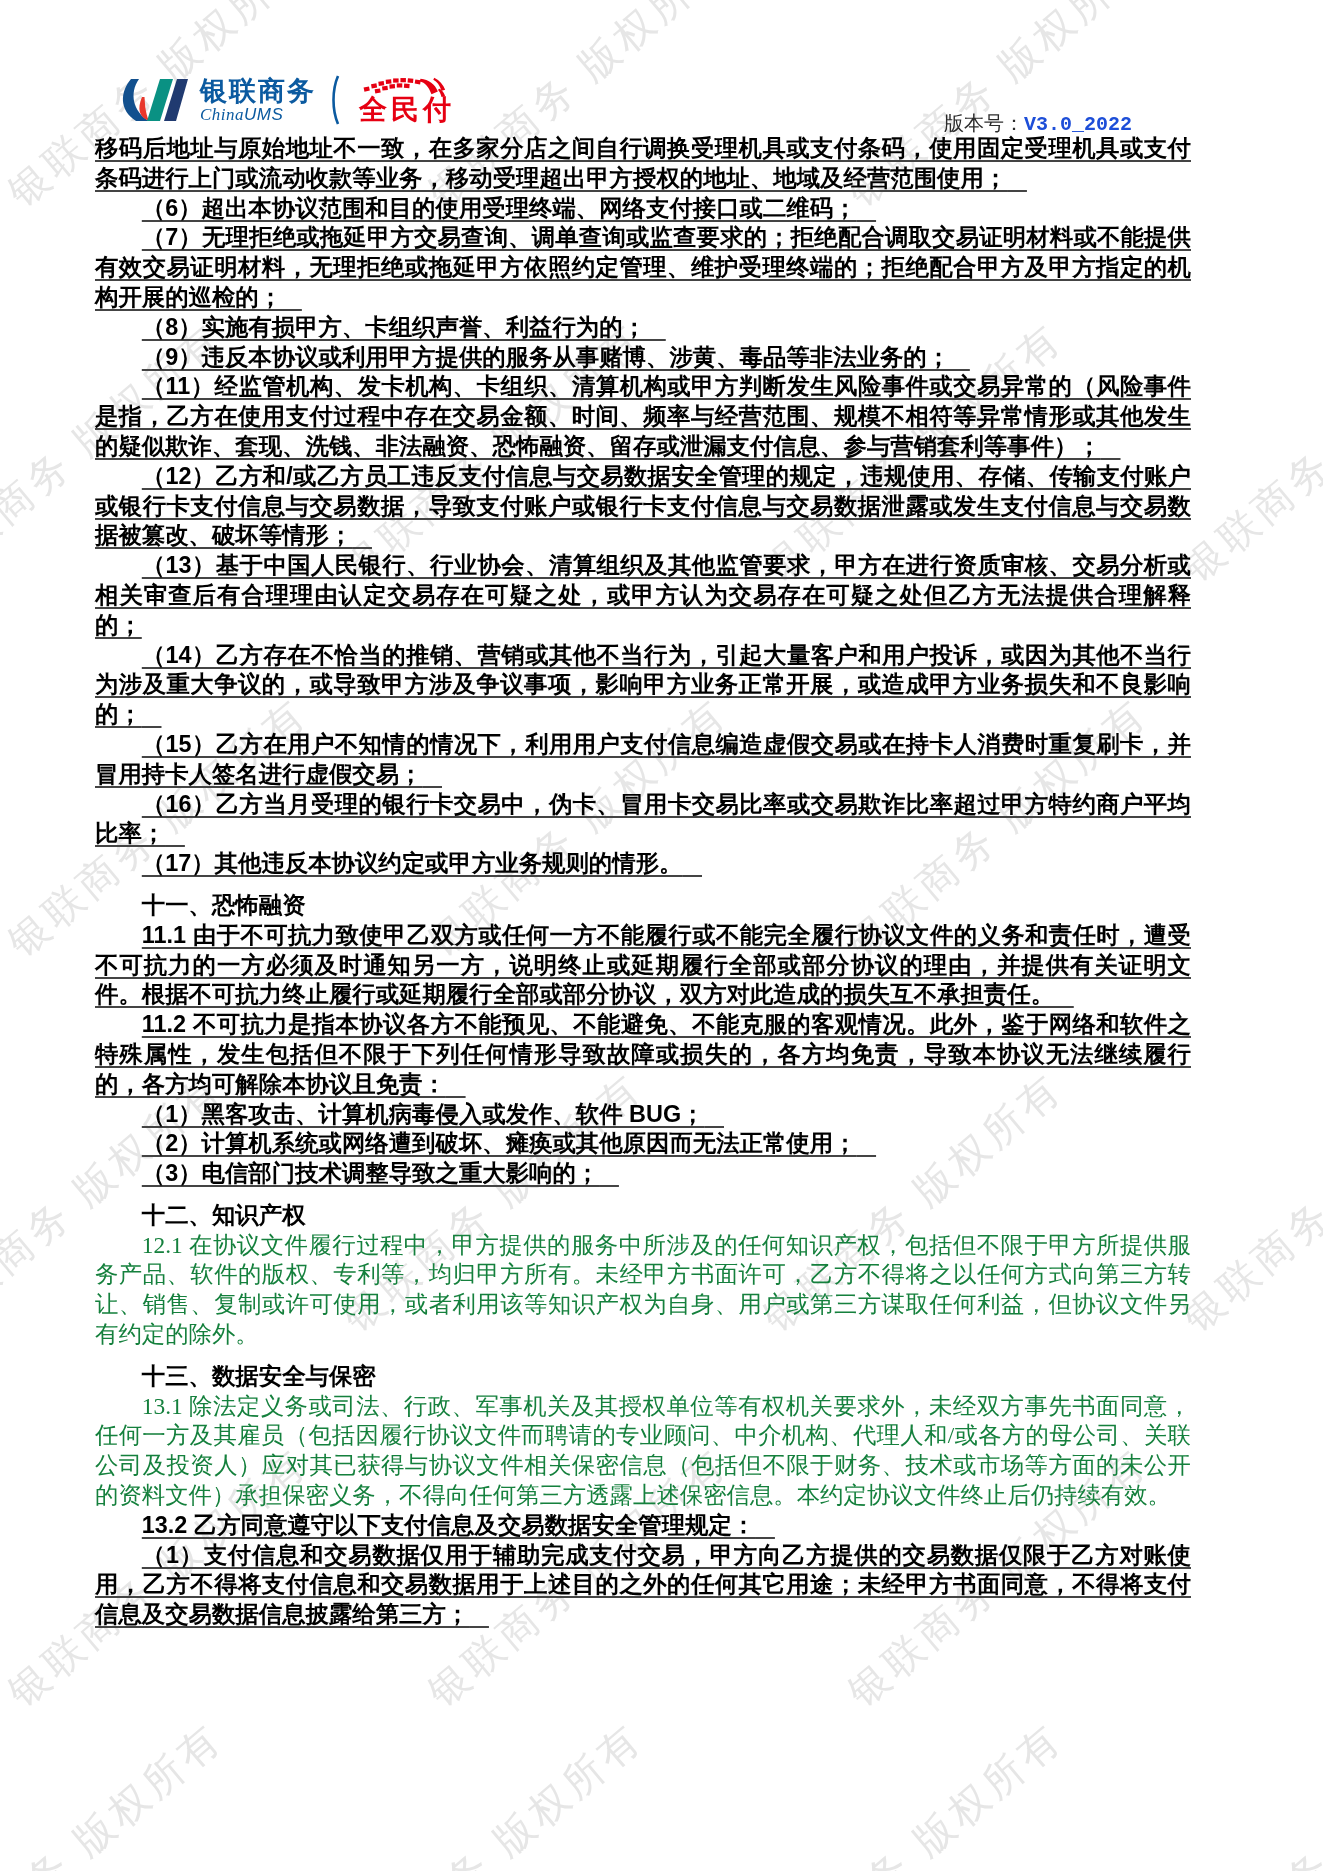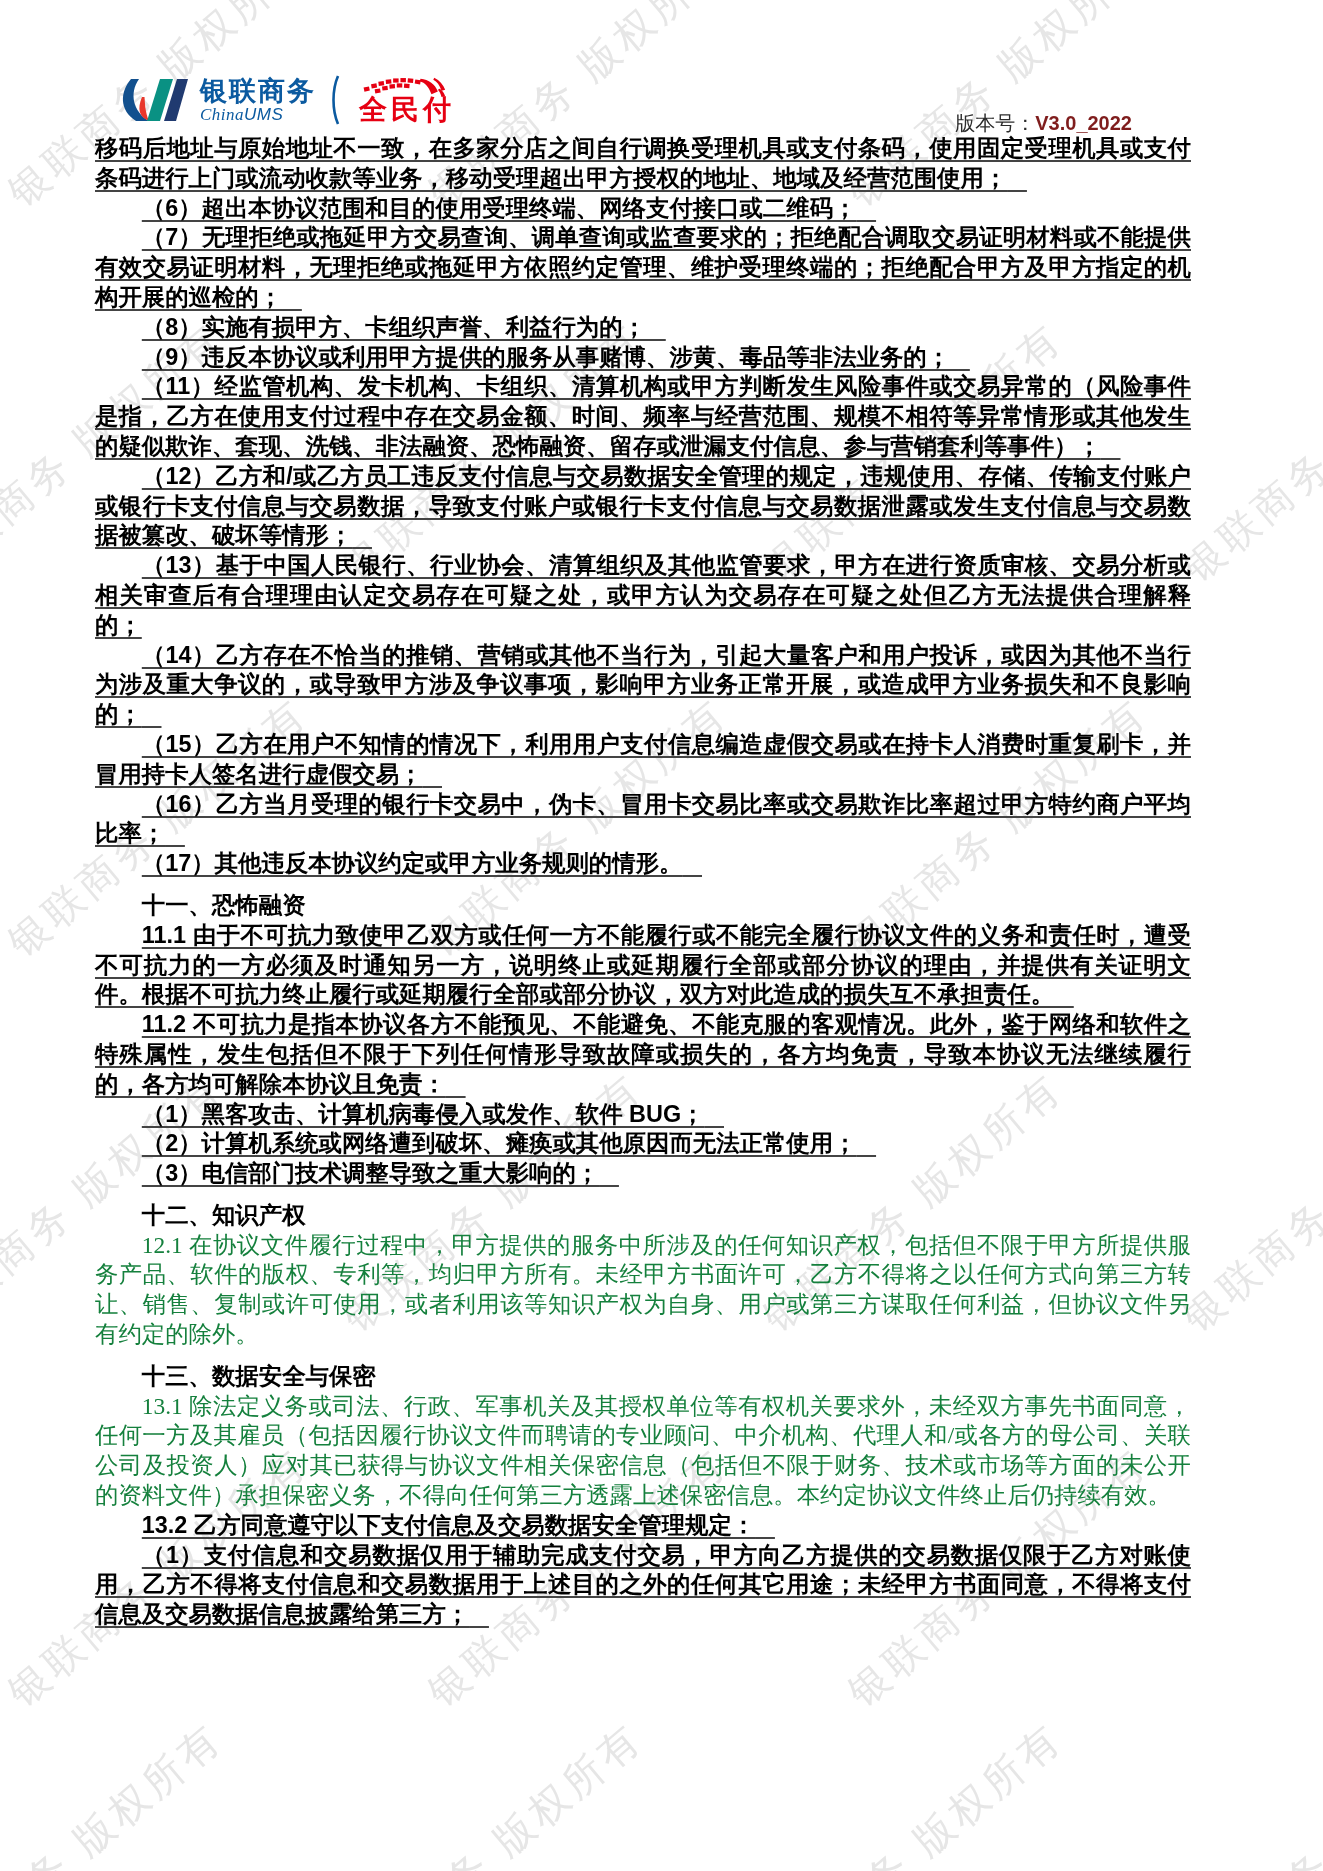--- a/index.html
+++ b/index.html
@@ -24,21 +24,21 @@
   .brand-en .c1{font-weight:400;font-family:Liberation Serif, serif;}
   .brand-en .c2{font-weight:400;text-align:center;}
   .logo-divider{width:14px;height:50px;flex:0 0 auto;}
   .product{display:flex;flex-direction:column;align-items:flex-start;margin-left:5px;}
   .flag{width:84px;height:22px;margin-left:4px;}
   .product-name{font-size:28px;font-weight:800;color:#e60012;letter-spacing:4px;line-height:1;margin-top:-2px;}
   .version{
     position:absolute;right:191px;top:110px;font-size:20px;color:#2b2b2b;
     font-family:"Liberation Serif","DejaVu Serif",serif;
   }
-  .version .vv{font-family:Liberation Sans, sans-serif;font-weight:600;color:#7f1d1d;}
+  .version .vv{font-family:Liberation Mono, monospace;font-weight:600;color:#1d4ed8;}
   
   main{
     position:absolute;left:95px;top:134px;width:1096px;z-index:1;
     font-size:23.4px;line-height:29.8px;
   }
   .para{text-align:justify;text-indent:2em;margin:0;}
   .noindent{text-indent:0;}
   .bu{
     font-weight:700;
     text-decoration:underline;

